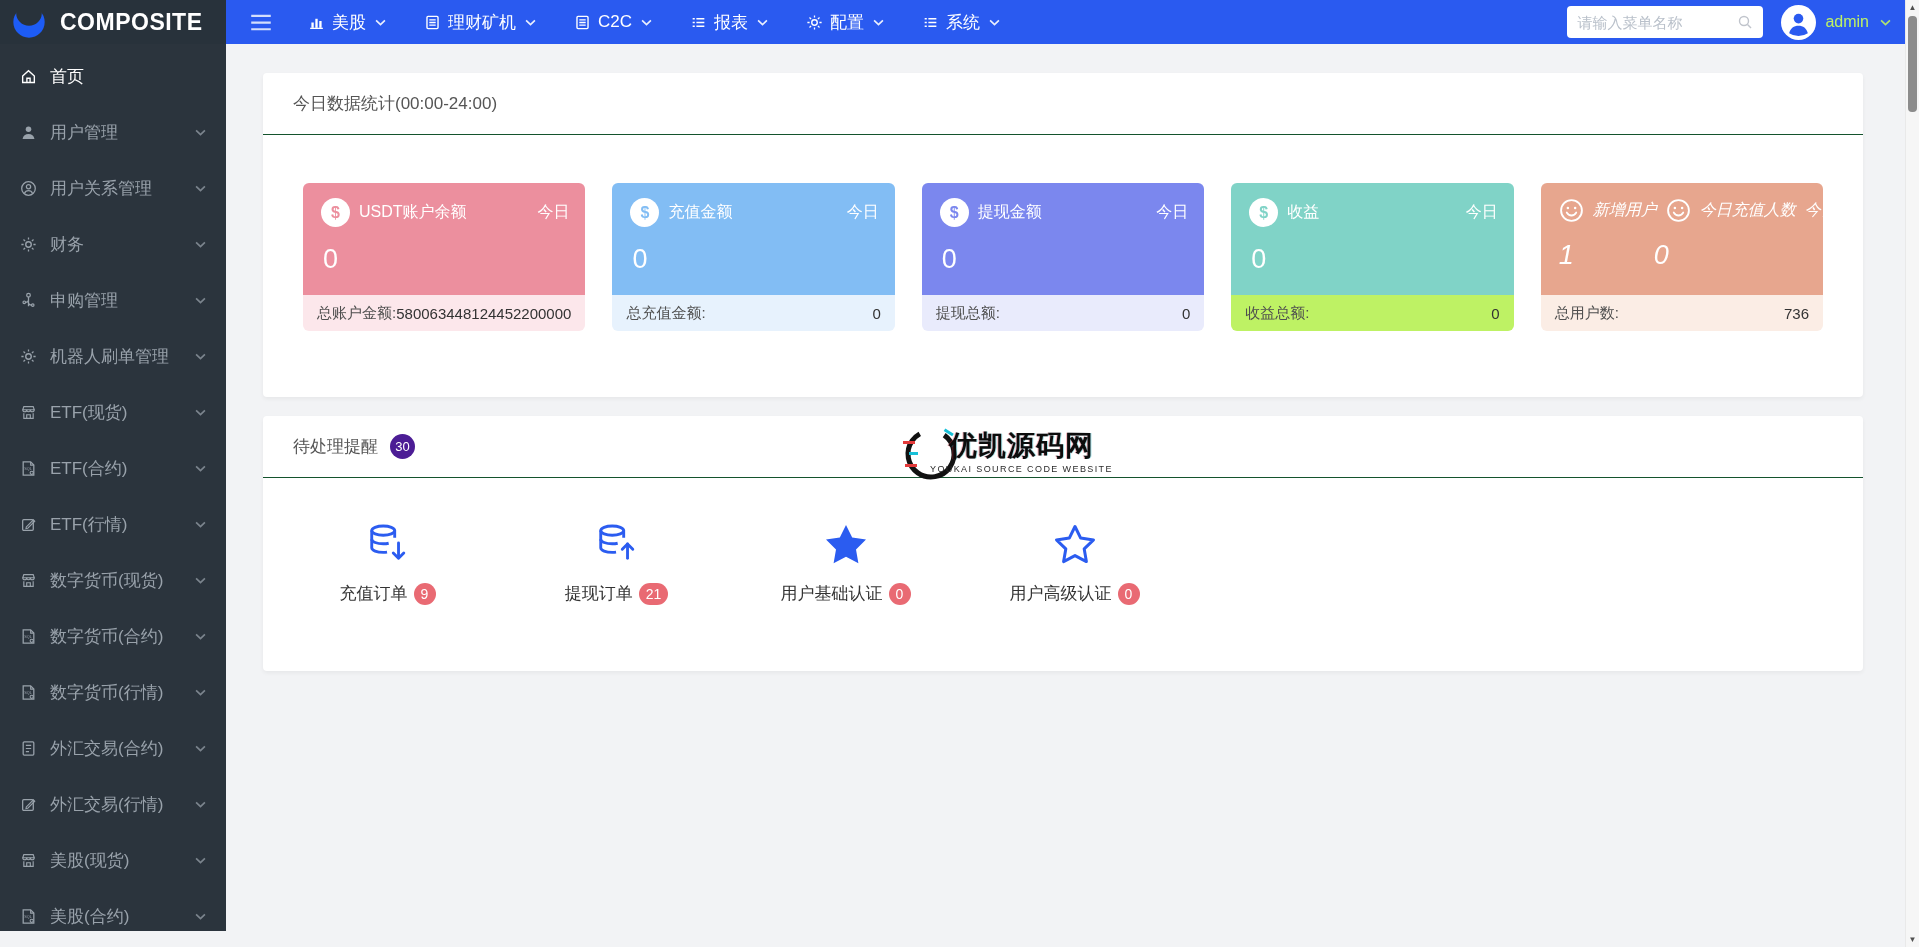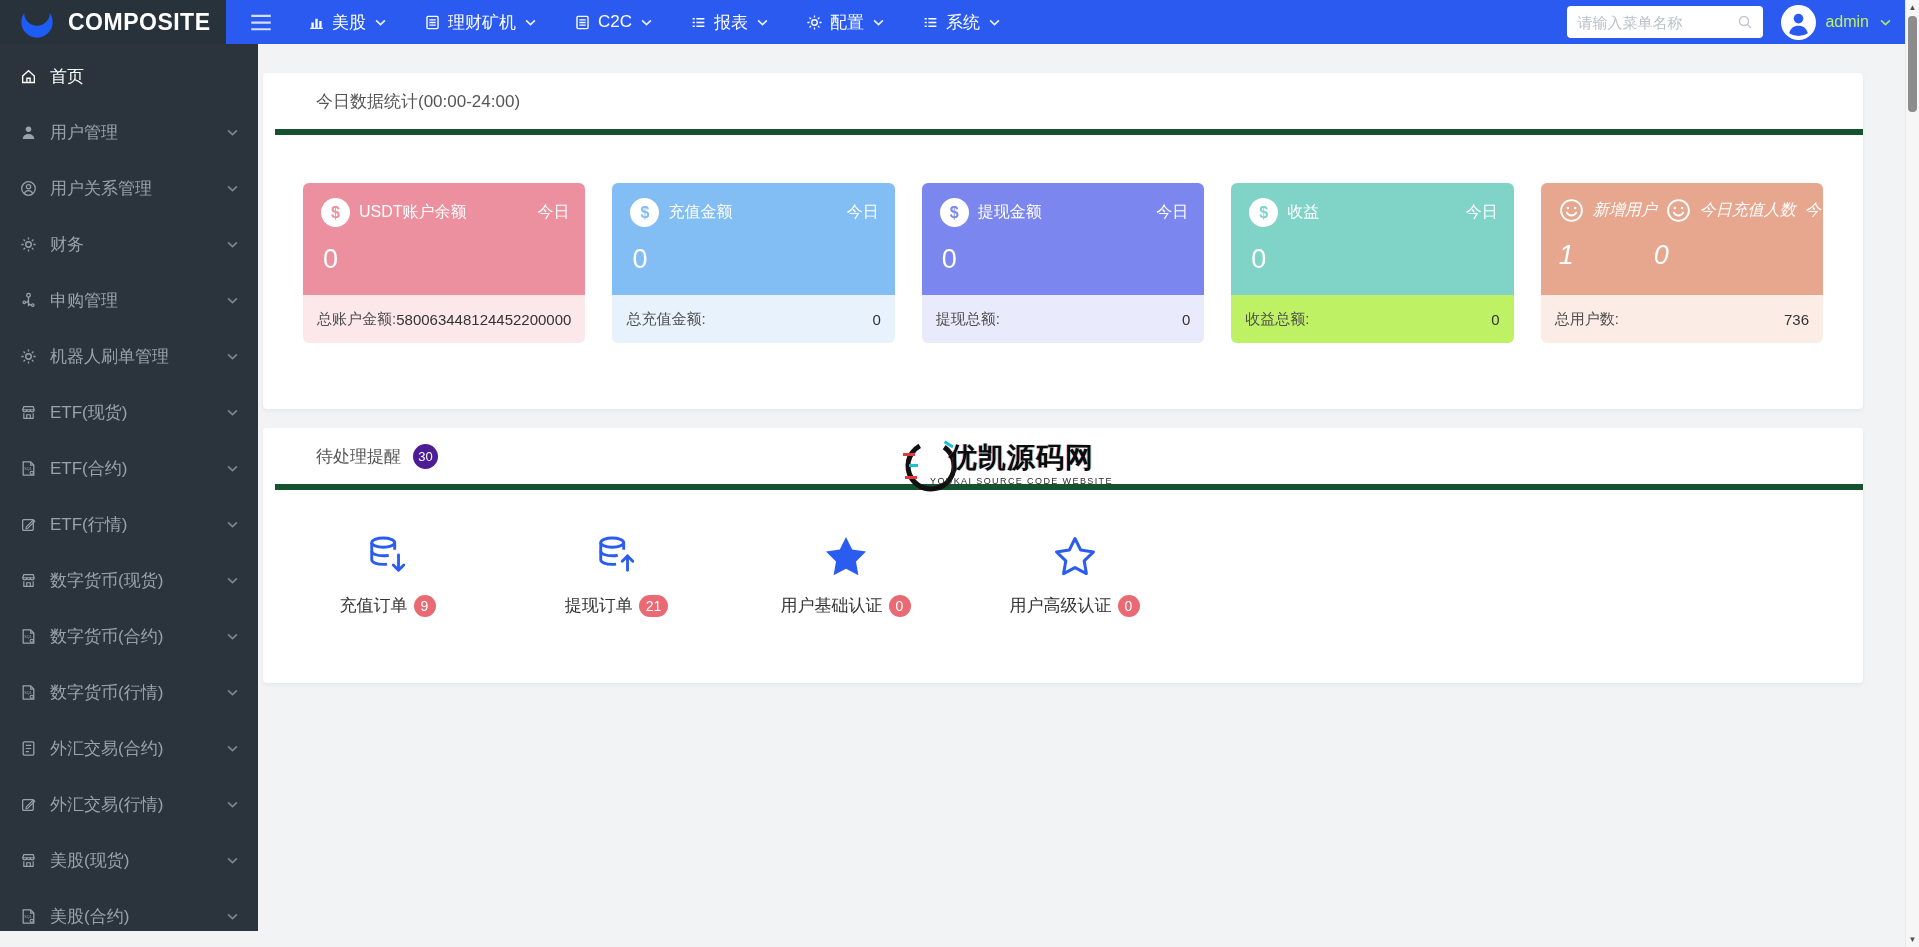--- a/index.html
+++ b/index.html
@@ -2,62 +2,62 @@
 <html><head>
 <meta charset="utf-8">
 <style>
   * { box-sizing: border-box; margin: 0; padding: 0; }
   html,body { width:1919px; height:947px; overflow:hidden; }
   body { font-family:"Liberation Sans","DejaVu Sans",sans-serif; background:#f2f3f5; }
   .page { position:relative; width:1919px; height:947px; overflow:hidden; }
 
   
   .topbar { position:absolute; left:0; top:0; right:14px; height:44px; background:#2a5af0; display:flex; z-index:10; }
-  .brand { width:226px; min-width:226px; height:44px; background:#28323b; display:flex; align-items:center; gap:12px; padding-left:18px; }
+  .brand { width:226px; min-width:226px; height:44px; background:#28323b; display:flex; align-items:center; gap:12px; padding-left:10px; }
   .brand-logo { width:38px; height:38px; display:inline-flex; }
   .brand-name { color:#fff; font-size:23px; font-weight:bold; letter-spacing:.5px; }
   .topbar-main { flex:1; display:flex; align-items:center; padding:0 14px 0 24px; min-width:0; }
   .hamburger { width:22px; height:17px; color:rgba(255,255,255,.8); margin-right:36px; cursor:pointer; flex:none; }
   .nav-item { display:flex; align-items:center; gap:7px; color:#fff; font-size:17px; margin-right:38px; cursor:pointer; white-space:nowrap;text-align:right; }
   .nav-ico { width:17px; height:17px; display:inline-flex; }
   .chev { width:11px; height:7px; display:inline-flex; margin-left:2px; opacity:.9; }
   .search-box { margin-left:auto; width:196px; height:32px; background:#fff; border-radius:4px; display:flex; align-items:center; padding:0 10px; gap:6px; flex:none; }
   .search-input { border:0; outline:0; flex:1; min-width:0; font-size:15px; color:#333; font-family:inherit; }
   .search-input::placeholder { color:#b9c0ca; }
   .search-icon { width:16px; height:16px; color:#c0c4cc; display:inline-flex; }
   .user-chip { display:flex; align-items:center; gap:9px; margin-left:18px; color:#bef264; cursor:pointer; flex:none; }
   .avatar { width:35px; height:35px; display:inline-flex; }
   .user-name { font-size:16px; }
 
   
-  .sidebar { position:absolute; left:0; top:44px; bottom:16px; width:258px; background:#2b343d; padding-top:4px; overflow:hidden; }
+  .sidebar { position:absolute; left:0; top:44px; bottom:16px; width:226px; background:#2b343d; padding-top:4px; overflow:hidden; }
   .side-item { height:56px; display:flex; align-items:center; padding:0 20px; gap:13px; color:#99a2ab; font-size:17px; cursor:pointer; }
   .side-item.active { color:#fff; }
   .side-icon { width:17px; height:17px; flex:none; display:inline-flex; }
   .side-label { white-space:nowrap; overflow:hidden; }
   .side-chev { margin-left:auto; width:11px; height:7px; display:inline-flex; opacity:.85; color:#8a939c; flex:none; }
 
   
   .main { position:absolute; left:226px; top:44px; right:14px; bottom:0; overflow:hidden; }
   .panel { background:#fff; border-radius:4px; margin:0 42px 0 37px; box-shadow:0 2px 4px rgba(0,0,0,.05); }
   .stats-panel { margin-top:29px; }
   .reminders-panel { margin-top:19px; position:relative; }
-  .panel-header { height:62px; display:flex; align-items:center; gap:12px; padding:0 41px; font-size:17px; color:#555; border-bottom:6px solid #14532d;margin-left:12px; }
+  .panel-header { height:62px; display:flex; align-items:center; gap:12px; padding:0 30px; font-size:17px; color:#555; border-bottom:1px solid #14532d; }
 
   .stats-body { display:flex; gap:27px; padding:48px 40px 66px; }
   .stat-card { flex:1; min-width:0; }
   .stat-top { height:112px; border-radius:6px 6px 0 0; color:#fff; padding:15px 16px 0 18px; }
   .stat-head { display:flex; align-items:center; gap:9px; font-size:16px; white-space:nowrap; }
   .stat-ico { width:29px; height:29px; min-width:29px; border-radius:50%; background:#fff; display:flex; align-items:center; justify-content:center; font-weight:bold; font-size:16px; }
   .smiley-ico { width:25px; height:25px; display:inline-flex; flex:none; }
   .stat-today { margin-left:auto; font-size:16px; }
   .stat-value { font-size:27px; margin-top:17px; padding-left:2px; }
   .dual-vals { display:flex; margin-top:17px; font-size:27px; }
   .dual-vals .v1 { width:95px; }
-  .stat-footer { height:48px; border-radius:0 0 6px 6px; display:flex; align-items:center; padding:0 14px; font-size:15px; color:#4f4f4f; white-space:nowrap;text-align:right; }
+  .stat-footer { height:36px; border-radius:0 0 6px 6px; display:flex; align-items:center; padding:0 14px; font-size:15px; color:#4f4f4f; white-space:nowrap;text-align:right; }
   .stat-footer .fv { margin-left:auto; color:#333; }
 
   .reminders-body { display:flex; padding:44px 0 66px 10px; }
   .reminder-item { width:229px; display:flex; flex-direction:column; align-items:center; cursor:pointer; }
   .rem-icon { width:44px; height:44px; color:#2b5cf0; display:inline-flex; }
   .rem-label-row { margin-top:16px; display:flex; align-items:center; gap:6px; font-size:17px; color:#333; }
   .rem-badge { min-width:22px; height:22px; padding:0 7px; background:#e96a73; color:#fff; border-radius:11px; font-size:14px; display:flex; align-items:center; justify-content:center; }
   .header-badge { width:25px; height:25px; border-radius:50%; background:#4c1d95; color:#fff; font-size:13px; display:flex; align-items:center; justify-content:center; }
 
   

